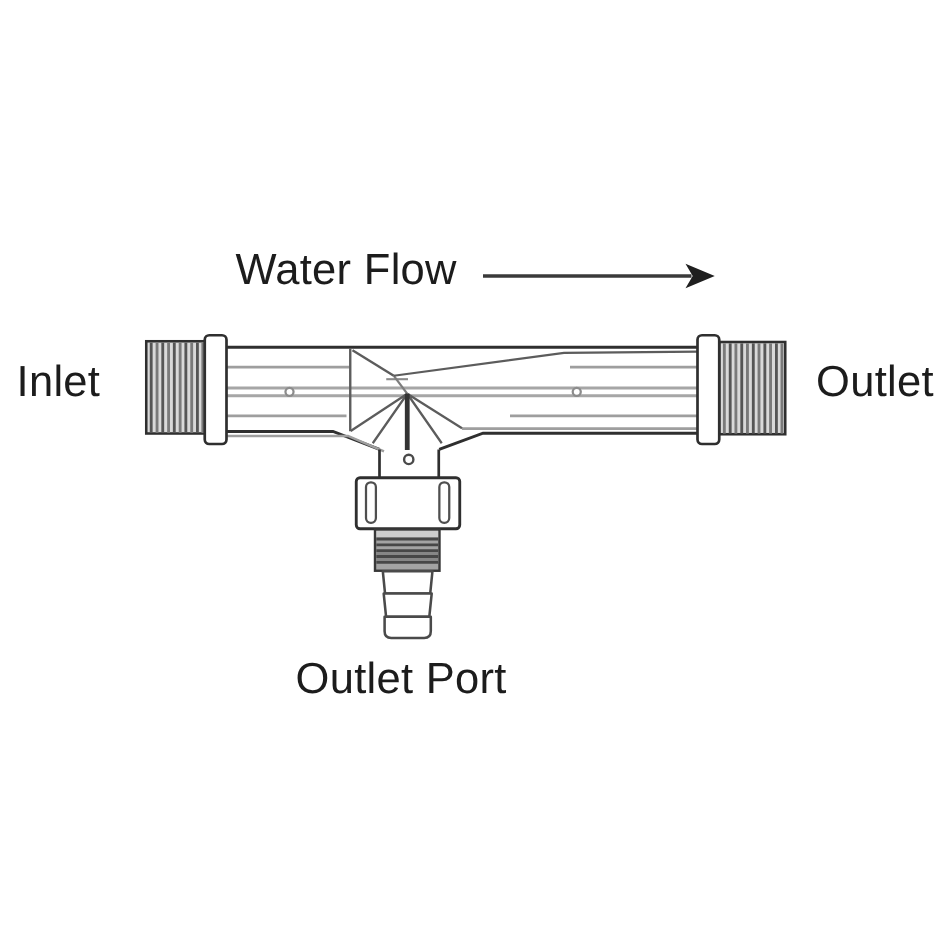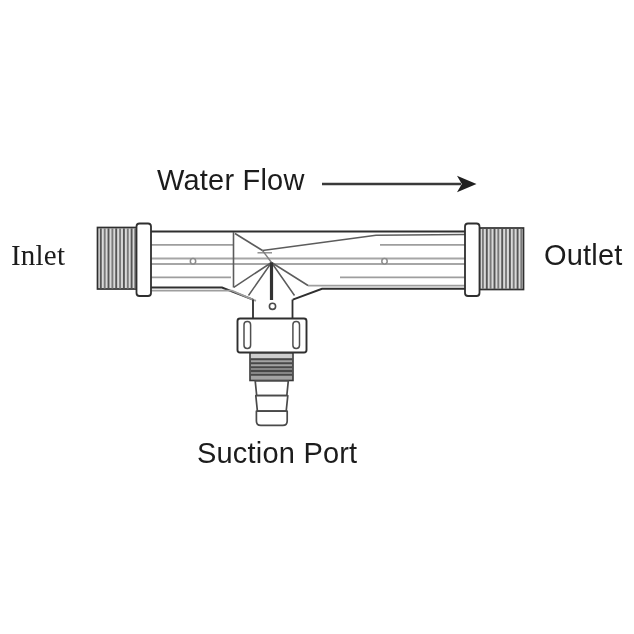--- a/index.html
+++ b/index.html
@@ -13,21 +13,21 @@
   .diagram-svg{position:absolute;left:0;top:0;}
   .lbl{
     position:absolute;
     font-size:29px;
     line-height:1;
     color:#1c1c1c;
     white-space:nowrap;
     letter-spacing:0.2px;
   }
   .lbl-water-flow{left:157px;top:166px;}
-  .lbl-inlet{left:11px;top:241px;font-family:Liberation Serif, serif;}
+  .lbl-inlet{left:11px;top:241px;}
   .lbl-outlet{left:544px;top:241px;}
   .lbl-suction{left:197px;top:439px;}
 </style>
 </head>
 <body>
 
 <div class="canvas">
 
   <svg class="diagram-svg" width="634" height="634" viewBox="0 0 634 634" fill="none">
 
@@ -130,15 +130,15 @@
 
     <g>
       <path d="M322 184 H461" stroke="#3a3a3a" stroke-width="2.3"></path>
       <polygon points="476.5,184 457,175.8 461.8,184 457,192.2" fill="#1f1f1f"></polygon>
     </g>
   </svg>
 
   <div class="lbl lbl-water-flow">Water Flow</div>
   <div class="lbl lbl-inlet">Inlet</div>
   <div class="lbl lbl-outlet">Outlet</div>
-  <div class="lbl lbl-suction">Suction Port</div>
+  <div class="lbl lbl-suction">Outlet Port</div>
 
 </div>
 
 </body></html>

